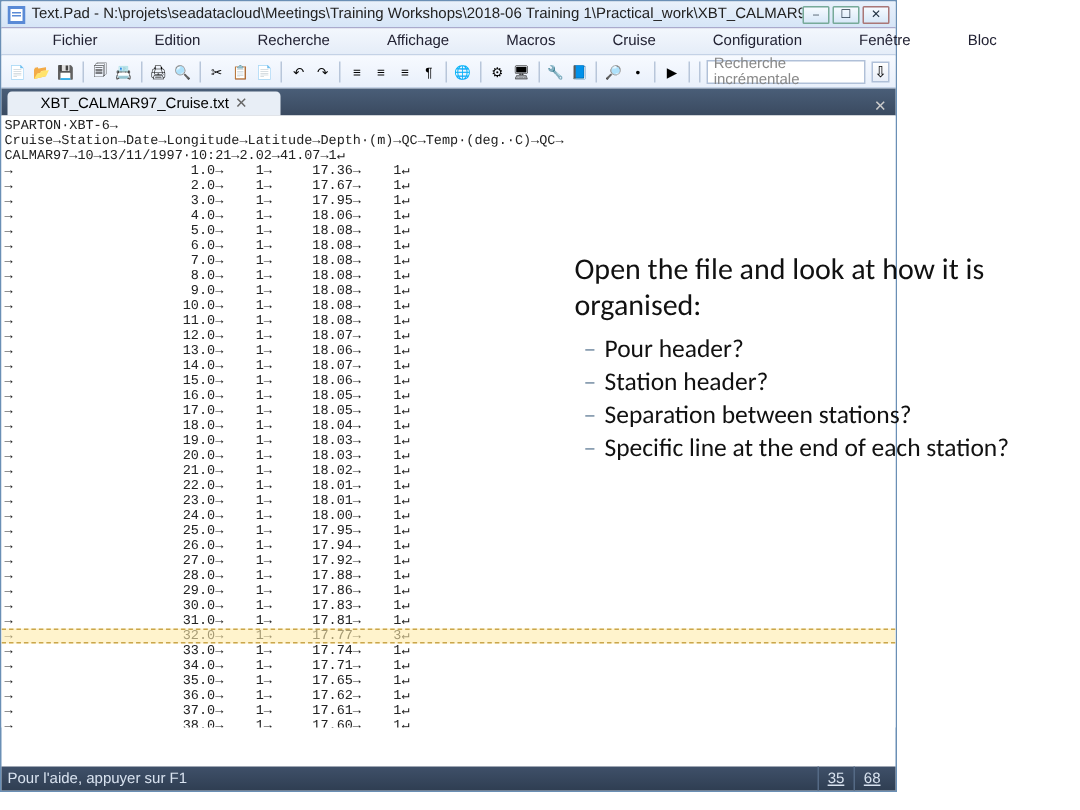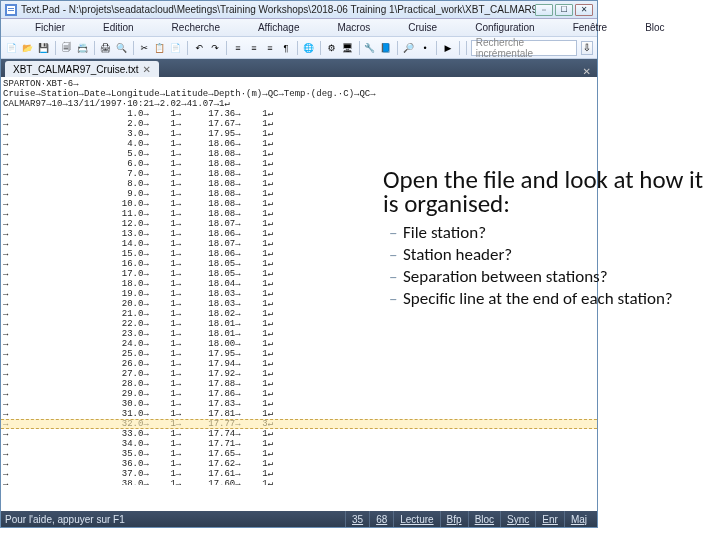--- a/index.html
+++ b/index.html
@@ -12,31 +12,31 @@
   .winbtn { width: 18px; height: 12px; border: 1px solid #7a9; background: linear-gradient(#f6faff,#d8e8f8); display: flex; align-items: center; justify-content: center; font-size: 8px; color: #234; border-radius: 1px; }
   .winbtn.close { border-color:#a77; }
   .menubar { height: 18px; background: linear-gradient(#f3f7fd,#e5edf8); display: flex; align-items: center; gap: 10px; padding: 0 6px; border-bottom: 1px solid #c4d2e6; }
   .menubar span { font-size: 10px; color: #223; padding-left: 28px; }
   .toolbar { height: 22px; background: linear-gradient(#f7faff,#e9f0fb); display: flex; align-items: center; padding: 0 4px; gap: 2px; border-bottom: 1px solid #c4d2e6; }
   .tbtn { width: 16px; height: 16px; display: flex; align-items: center; justify-content: center; border-radius: 2px; }
   .sep { width: 1px; height: 14px; background: #b8c6da; margin: 0 2px; }
   .searchbox { margin-left: 0; height: 16px; border:1px solid #b0c0d8; background:#fff; font-size:10px; padding:0 4px; color:#888; display:flex; align-items:center; width:120px; }
   .arrowbtn { width:14px; height:14px; border:1px solid #b0c0d8; background:linear-gradient(#fefefe,#e8eef8); margin-left:2px; display:flex; align-items:center; justify-content:center; }
   .tabbar { height: 18px; background: linear-gradient(#4a5e78,#3a4a60); display: flex; align-items: flex-end; padding-left: 4px; }
-  .tab { height: 16px; background: #e8eef6; border-top-left-radius: 3px; border-top-right-radius: 3px; padding: 0 8px; display: flex; align-items: center; gap: 4px; font-size: 10px; }
+  .tab { height: 16px; background: #e8eef6; border-top-left-radius: 3px; border-top-right-radius: 3px; padding: 0 22px; display: flex; align-items: center; gap: 4px; font-size: 10px; }
   .tab .close { color:#666; }
   .tabbar .closepanel { margin-left:auto; color:#ccc; padding:0 6px; font-size:10px; }
   .editor { flex:1; background:#fff; overflow:hidden; position:relative; font-family: "Courier New", monospace; font-size: 9px; line-height: 10px; color:#222; }
   .editor-inner { padding: 2px 2px; white-space: pre; }
   .highlight-row { position:absolute; left:0; right:0; height:10px; background: rgba(255,235,170,0.6); border-top:1px dashed #caa64b; border-bottom:1px dashed #caa64b; }
   .statusbar { height: 16px; background: linear-gradient(#3f5069,#2f3e52); color:#d8e2ef; display:flex; align-items:center; font-size:10px; padding:0 4px;margin-top:26px; }
   .statusbar .left { flex:1; }
   .statusbar .seg { padding:0 6px; border-left:1px solid #556a85; height:100%; display:flex; align-items:center;text-decoration:underline; }
   .overlay { position:absolute; left: 383px; top: 168px; width: 322px; font-family: Calibri, sans-serif; color:#111; }
-  .overlay .heading { font-size: 25px; line-height: 24px; margin-bottom: 6px; }
+  .overlay .heading { font-size: 20px; line-height: 24px; margin-bottom: 6px; }
   .overlay ul { list-style: none; padding-left: 6px; }
   .overlay li { font-size: 17px; line-height: 22px; display:flex; }
   .overlay li .dash { color:#7e95aa; width: 14px; }
 </style>
 </head>
 <body>
 
 <div class="window">
   <div class="titlebar">
     <span class="appicon">
@@ -158,37 +158,29 @@
 →                     35.0→    1→     17.65→    1↵
 →                     36.0→    1→     17.62→    1↵
 →                     37.0→    1→     17.61→    1↵
 →                     38.0→    1→     17.60→    1↵</div>
   </div>
 
   <div class="statusbar">
     <span class="left">Pour l'aide, appuyer sur F1</span>
     <span class="seg">35</span>
     <span class="seg">68</span>
-    <span id="status-segs" style="display: inline-flex; height: 100%;">
-        <span class="seg">Lecture</span>
-        <span class="seg">Bfp</span>
-        <span class="seg">Bloc</span>
-        <span class="seg">Sync</span>
-        <span class="seg">Enr</span>
-        <span class="seg">Maj</span>
-      </span>
   </div>
 </div>
 
 <div class="overlay">
   <div class="heading">Open the file and look at how it is organised:</div>
   <ul id="overlay-list">
       <li>
         <span class="dash">–</span>
-        <span>File station?</span>
+        <span>Pour header?</span>
       </li>
       <li>
         <span class="dash">–</span>
         <span>Station header?</span>
       </li>
       <li>
         <span class="dash">–</span>
         <span>Separation between stations?</span>
       </li>
       <li>

